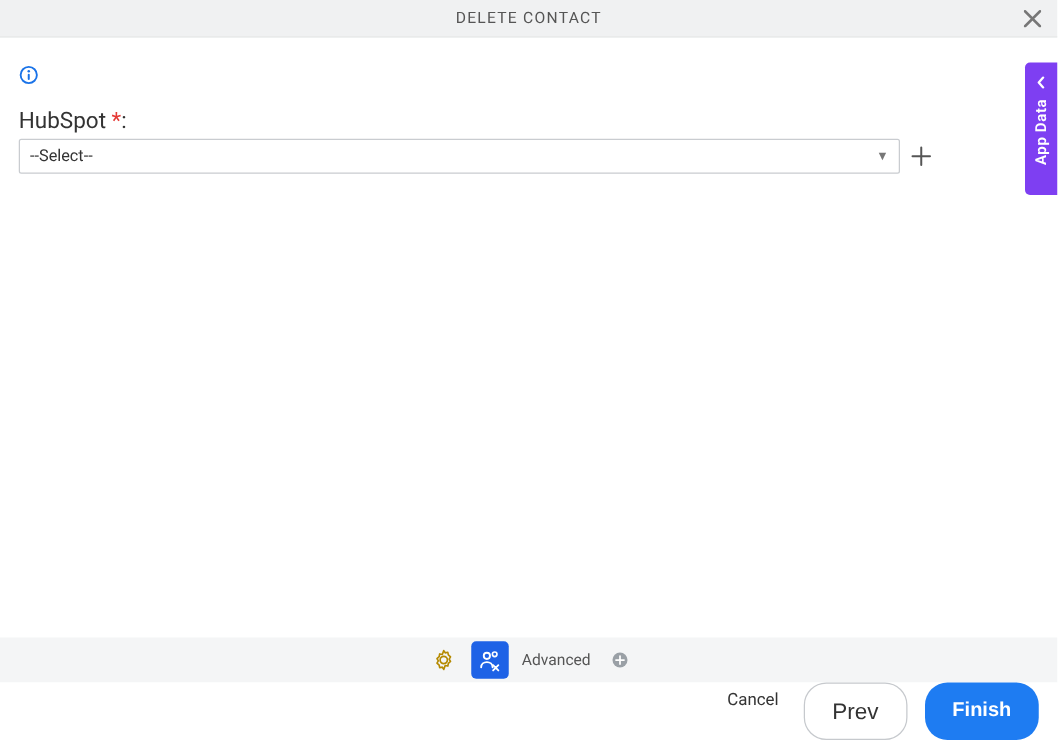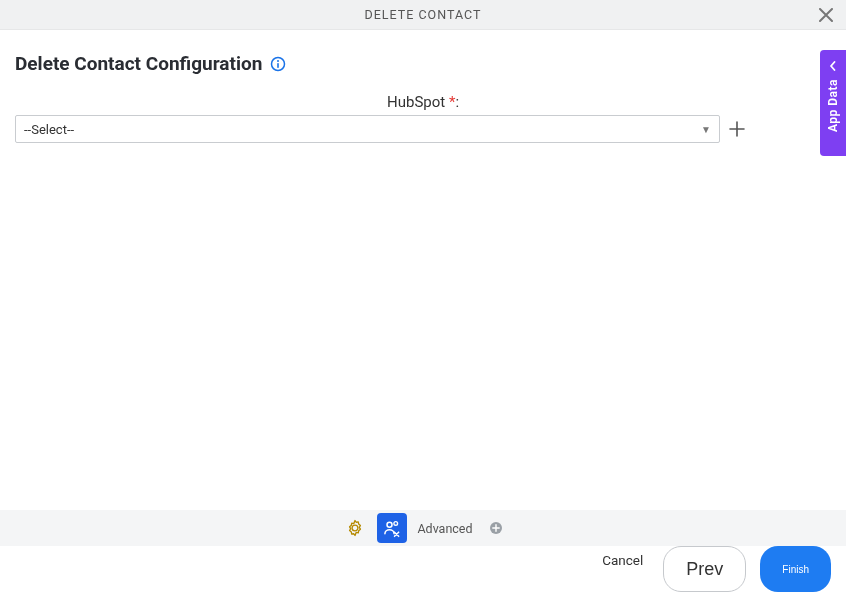--- a/index.html
+++ b/index.html
@@ -55,25 +55,24 @@
     font-weight: 700;
     color: #2a2d33;
   }
   .info-icon {
     color: #1a73e8;
     display: inline-flex;
   }
 
   .form-group { margin-bottom: 12px; }
   .form-label {
-    font-size: 15px;
+    font-size: 18px;
     color: #333;
     display: block;
     margin-bottom: 4px;
-    text-align: center;
   }
   .req { color: #e53935; }
   
   .select-row {
     display: flex;
     align-items: center;
     gap: 8px;
   }
   .select-box {
     flex: 1;
@@ -199,22 +198,22 @@
   .btn-outline {
     font-size: 18px;
     color: #333;
     background: #fff;
     border: 1px solid #c6c9cd;
     border-radius: 18px;
     padding: 6px 22px;
     cursor: pointer;
   }
   .btn-primary {
-    font-size: 10px;
-    font-weight: 400;
+    font-size: 16px;
+    font-weight: 700;
     color: #fff;
     background: #1e7cf2;
     border: none;
     border-radius: 18px;
     padding: 7px 22px;
     cursor: pointer;
   }
 </style>
 </head>
 <body>
@@ -223,21 +222,20 @@
   <div class="header-title">DELETE CONTACT</div>
   <div class="close-btn">
     <svg width="14" height="14" viewBox="0 0 14 14">
         <path d="M1 1 L13 13 M13 1 L1 13" stroke="#777" stroke-width="2" stroke-linecap="round" fill="none"></path>
       </svg>
   </div>
 </div>
 
 <div class="content">
   <div class="page-title-row">
-    <div class="page-title">Delete Contact Configuration</div>
     <span class="info-icon">
       <svg width="16" height="16" viewBox="0 0 16 16">
           <circle cx="8" cy="8" r="6.5" stroke="#1a73e8" stroke-width="1.5" fill="none"></circle>
           <circle cx="8" cy="5" r="1" fill="#1a73e8"></circle>
           <rect x="7.2" y="7" width="1.6" height="5" rx="0.8" fill="#1a73e8"></rect>
         </svg>
     </span>
   </div>
 
   <div class="form-group">

